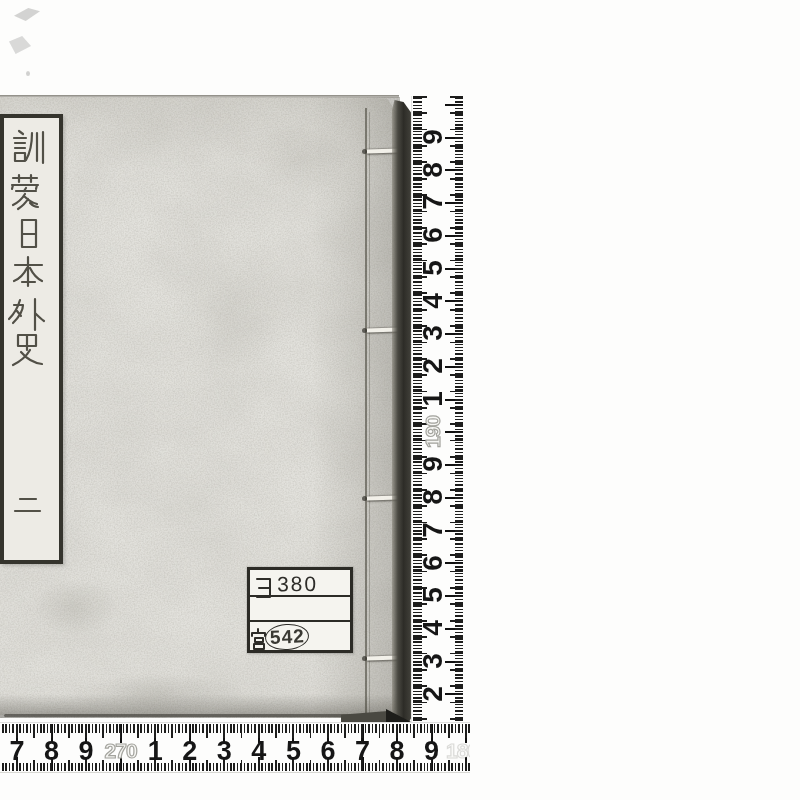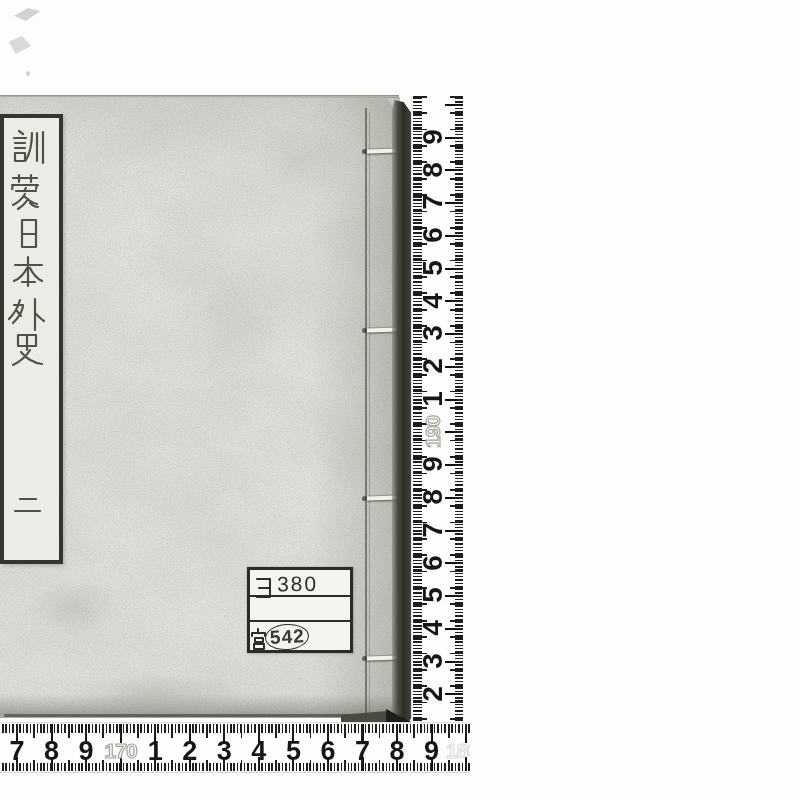--- a/index.html
+++ b/index.html
@@ -210,21 +210,21 @@
       </div>
   </div>
 
   <div class="abs hruler">
     <div class="hr-top"></div>
     <div class="hr-bot"></div>
     <div id="hr-nums">
         <span class="hnum" style="left: -3px;">7</span>
         <span class="hnum" style="left: 31.55px;">8</span>
         <span class="hnum" style="left: 66.1px;">9</span>
-        <span class="hnum outline-num" style="left: 100.65px;">170</span>
+        <span class="hnum outline-num" style="left: 100.65px;">270</span>
         <span class="hnum" style="left: 135.2px;">1</span>
         <span class="hnum" style="left: 169.75px;">2</span>
         <span class="hnum" style="left: 204.3px;">3</span>
         <span class="hnum" style="left: 238.85px;">4</span>
         <span class="hnum" style="left: 273.4px;">5</span>
         <span class="hnum" style="left: 307.95px;">6</span>
         <span class="hnum" style="left: 342.5px;">7</span>
         <span class="hnum" style="left: 377.05px;">8</span>
         <span class="hnum" style="left: 411.6px;">9</span>
         <span class="hnum outline-num faint" style="left: 442px;">180</span>

